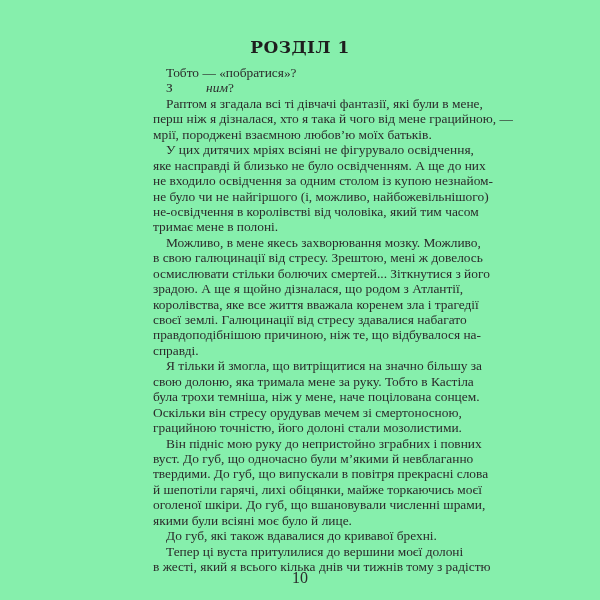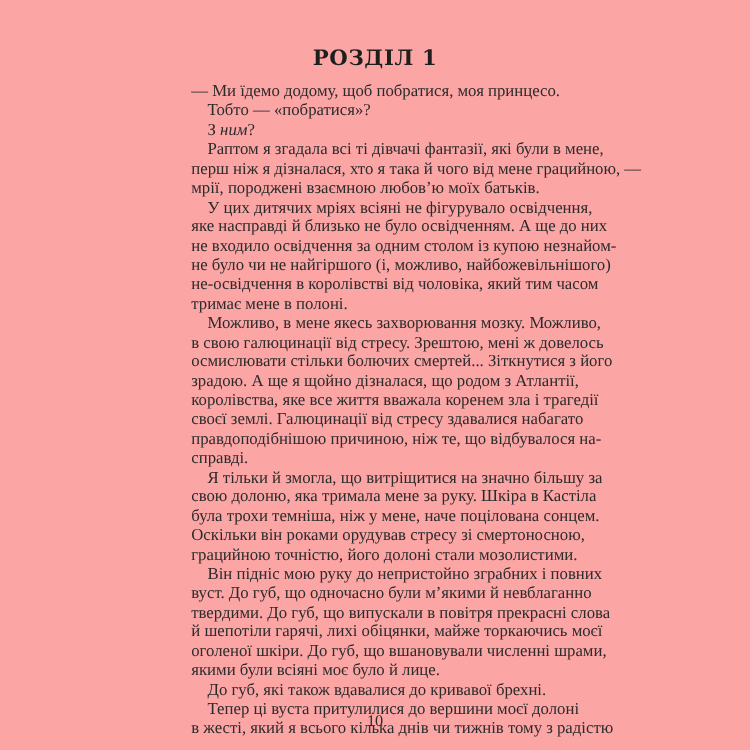--- a/index.html
+++ b/index.html
@@ -7,21 +7,21 @@
       padding: 0;
       width: 600px;
       height: 600px;
       background: #ffffff;
       overflow: hidden;
     }
     .page {
       position: relative;
       width: 600px;
       height: 600px;
-      background: #fca5a5;
+      background: #86efac;
       font-family: "DejaVu Serif", "Liberation Serif", serif;
       color: #2b2b2b;
     }
     .chapter-title {
       position: absolute;
       top: 36px;
       left: 0;
       width: 600px;
       text-align: center;
       font-family: "DejaVu Serif", serif;
@@ -50,63 +50,63 @@
       text-align-last: justify;
     }
     .line.last {
       text-align-last: left;
     }
     .line.indent {
       padding-left: 13px;
     }
     .line em {
       font-style: italic;
+      margin-left: 30px;
     }
     .page-number {
       position: absolute;
       top: 569px;
       left: 0;
       width: 600px;
       text-align: center;
       font-family: "Liberation Serif", serif;
-      font-size: 13px;
+      font-size: 16px;
       color: #2b2b2b;
     }
   </style>
 </head>
 <body>
 
 <div class="page">
   <h1 class="chapter-title">РОЗДІЛ 1</h1>
 
   <div class="body-text">
-    <span class="line last">— Ми їдемо додому, щоб побратися, моя принцесо.</span>
     <span class="line indent last">Тобто — «побратися»?</span>
     <span class="line indent last"><span>З </span><em>ним</em><span>?</span></span>
     <span class="line indent">Раптом я згадала всі ті дівчачі фантазії, які були в мене,</span>
     <span class="line">перш ніж я дізналася, хто я така й чого від мене грацийною, —</span>
     <span class="line last">мрії, породжені взаємною любов’ю моїх батьків.</span>
     <span class="line indent">У цих дитячих мріях всіяні не фігурувало освідчення,</span>
     <span class="line">яке насправді й близько не було освідченням. А ще до них</span>
     <span class="line">не входило освідчення за одним столом із купою незнайом-</span>
     <span class="line">не було чи не найгіршого (і, можливо, найбожевільнішого)</span>
     <span class="line">не-освідчення в королівстві від чоловіка, який тим часом</span>
     <span class="line last">тримає мене в полоні.</span>
     <span class="line indent">Можливо, в мене якесь захворювання мозку. Можливо,</span>
     <span class="line">в свою галюцинації від стресу. Зрештою, мені ж довелось</span>
     <span class="line">осмислювати стільки болючих смертей... Зіткнутися з його</span>
     <span class="line">зрадою. А ще я щойно дізналася, що родом з Атлантії,</span>
     <span class="line">королівства, яке все життя вважала коренем зла і трагедії</span>
     <span class="line">своєї землі. Галюцинації від стресу здавалися набагато</span>
     <span class="line">правдоподібнішою причиною, ніж те, що відбувалося на-</span>
     <span class="line last">справді.</span>
     <span class="line indent">Я тільки й змогла, що витріщитися на значно більшу за</span>
-    <span class="line">свою долоню, яка тримала мене за руку. Шкіра в Кастіла</span>
+    <span class="line">свою долоню, яка тримала мене за руку. Тобто в Кастіла</span>
     <span class="line">була трохи темніша, ніж у мене, наче поцілована сонцем.</span>
-    <span class="line">Оскільки він роками орудував стресу зі смертоносною,</span>
+    <span class="line">Оскільки він стресу орудував мечем зі смертоносною,</span>
     <span class="line last">грацийною точністю, його долоні стали мозолистими.</span>
     <span class="line indent">Він підніс мою руку до непристойно зграбних і повних</span>
     <span class="line">вуст. До губ, що одночасно були м’якими й невблаганно</span>
     <span class="line">твердими. До губ, що випускали в повітря прекрасні слова</span>
     <span class="line">й шепотіли гарячі, лихі обіцянки, майже торкаючись моєї</span>
     <span class="line">оголеної шкіри. До губ, що вшановували численні шрами,</span>
     <span class="line last">якими були всіяні моє було й лице.</span>
     <span class="line indent last">До губ, які також вдавалися до кривавої брехні.</span>
     <span class="line indent">Тепер ці вуста притулилися до вершини моєї долоні</span>
     <span class="line">в жесті, який я всього кілька днів чи тижнів тому з радістю</span>

